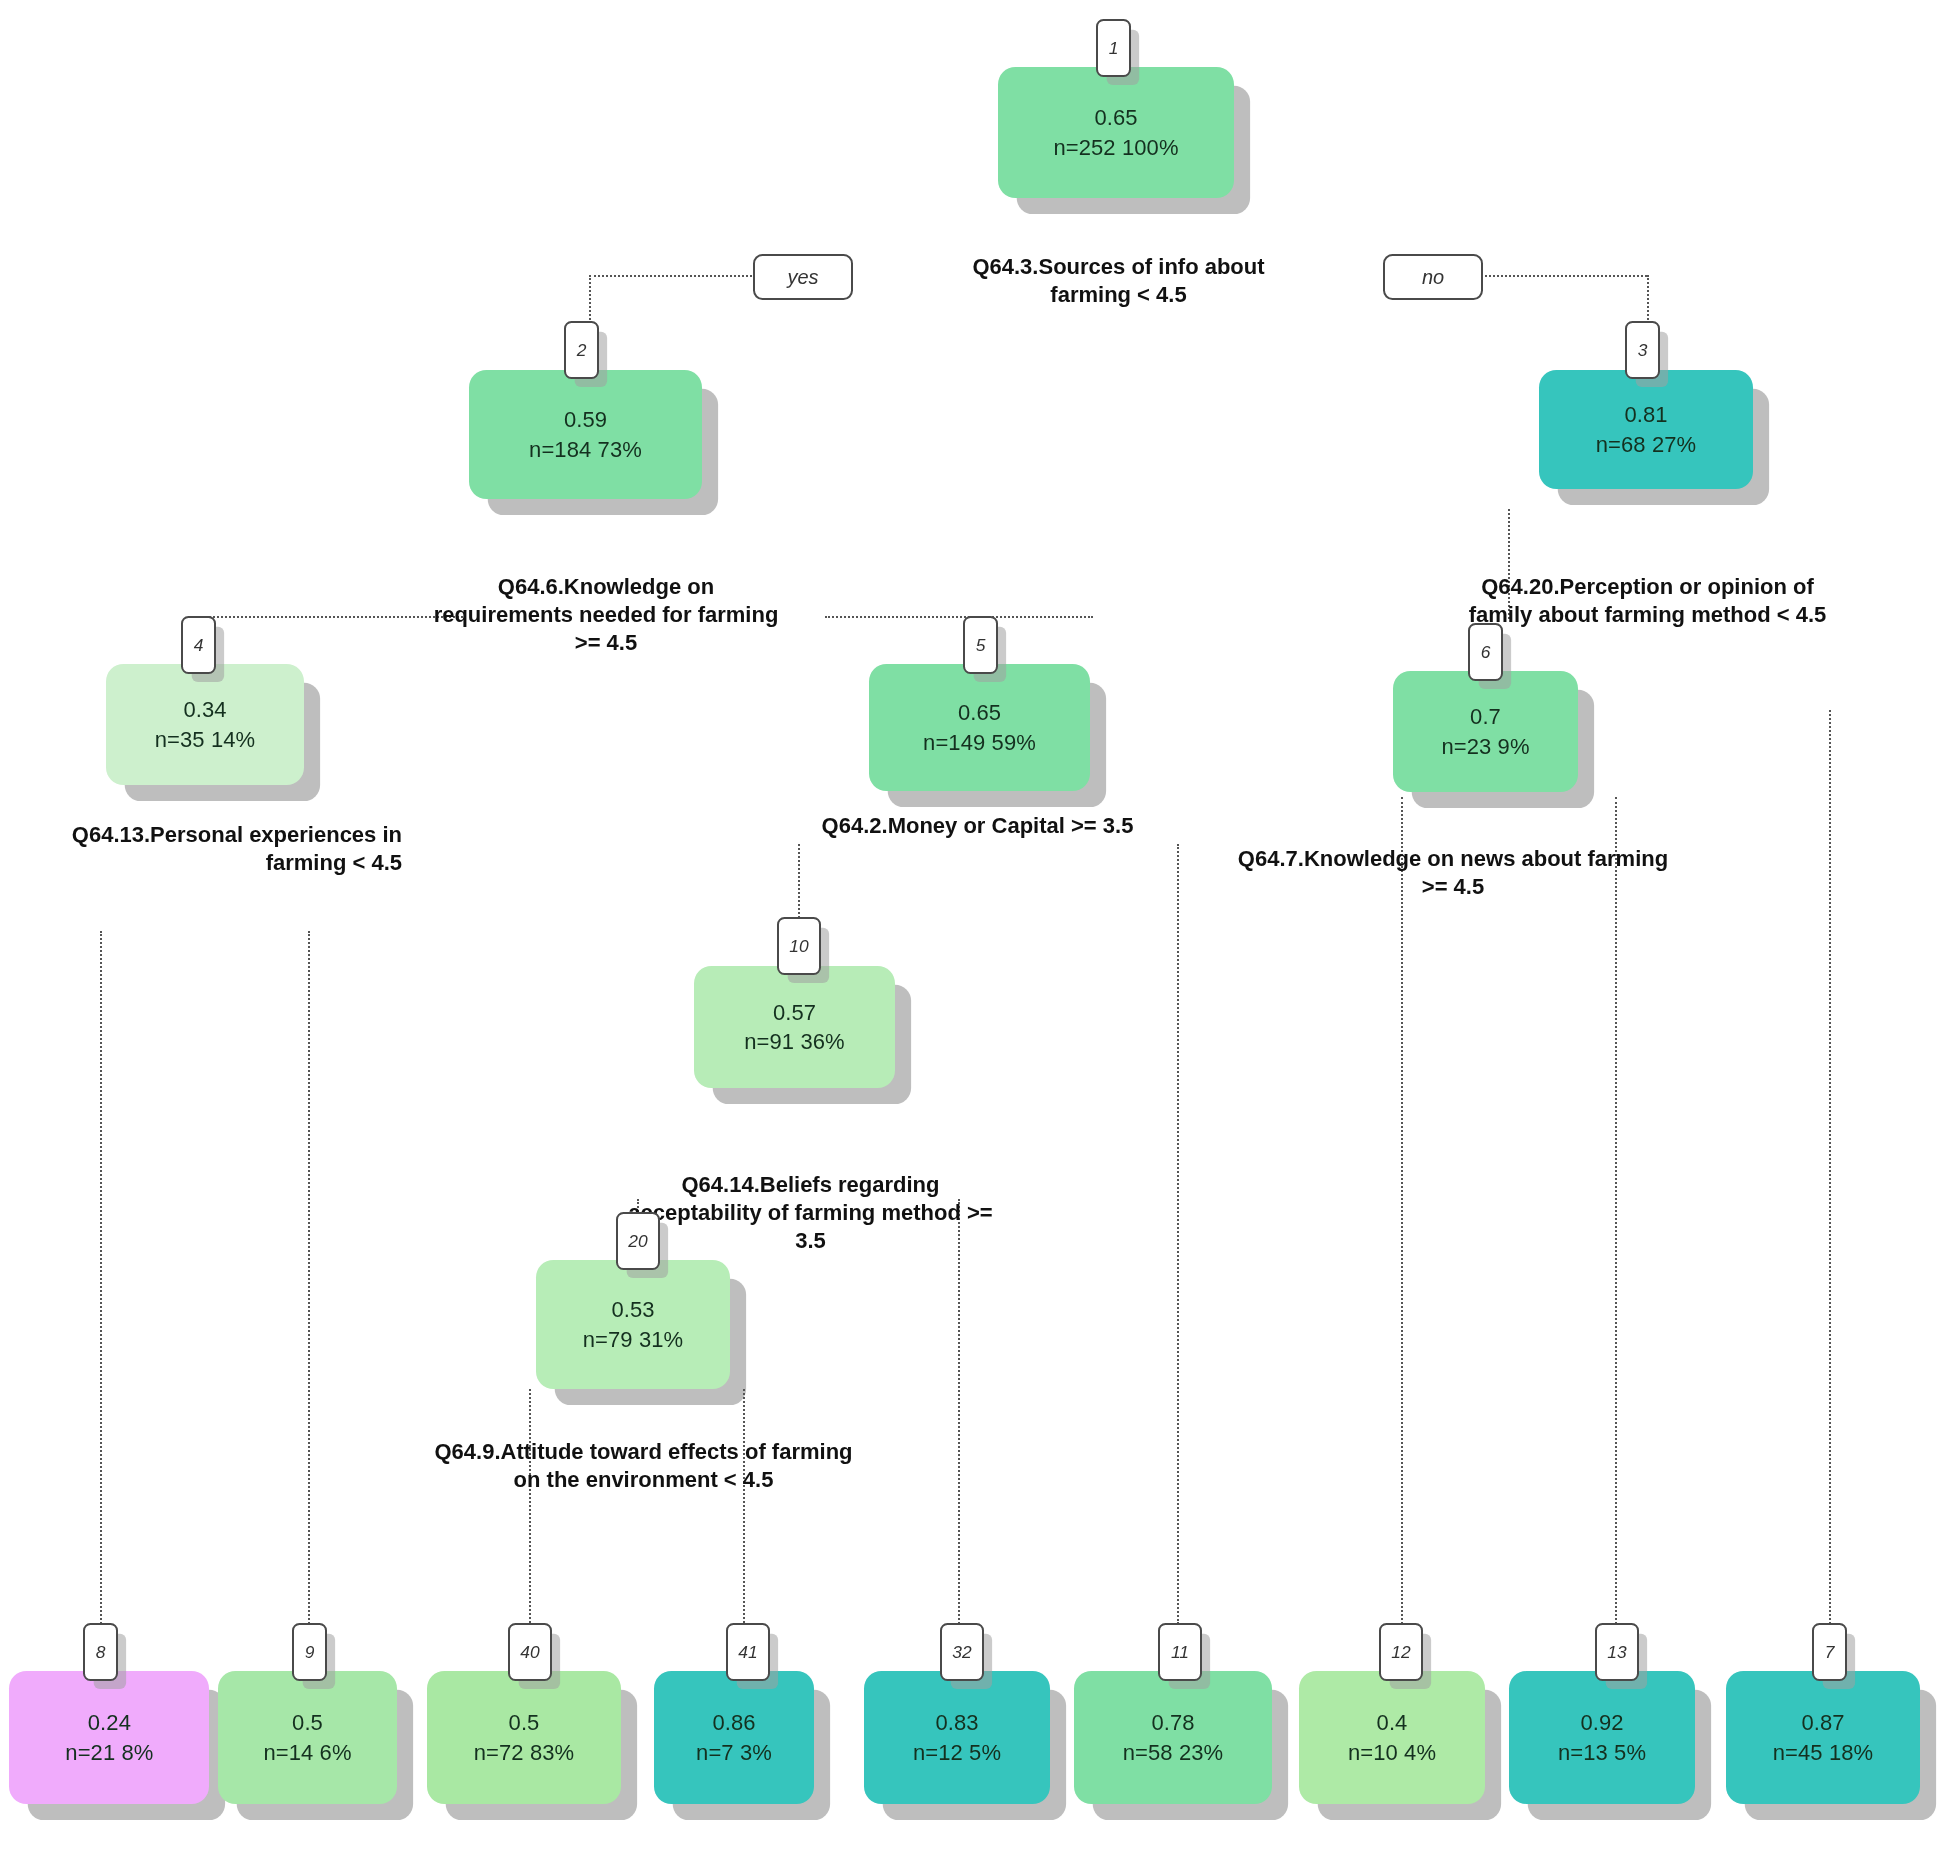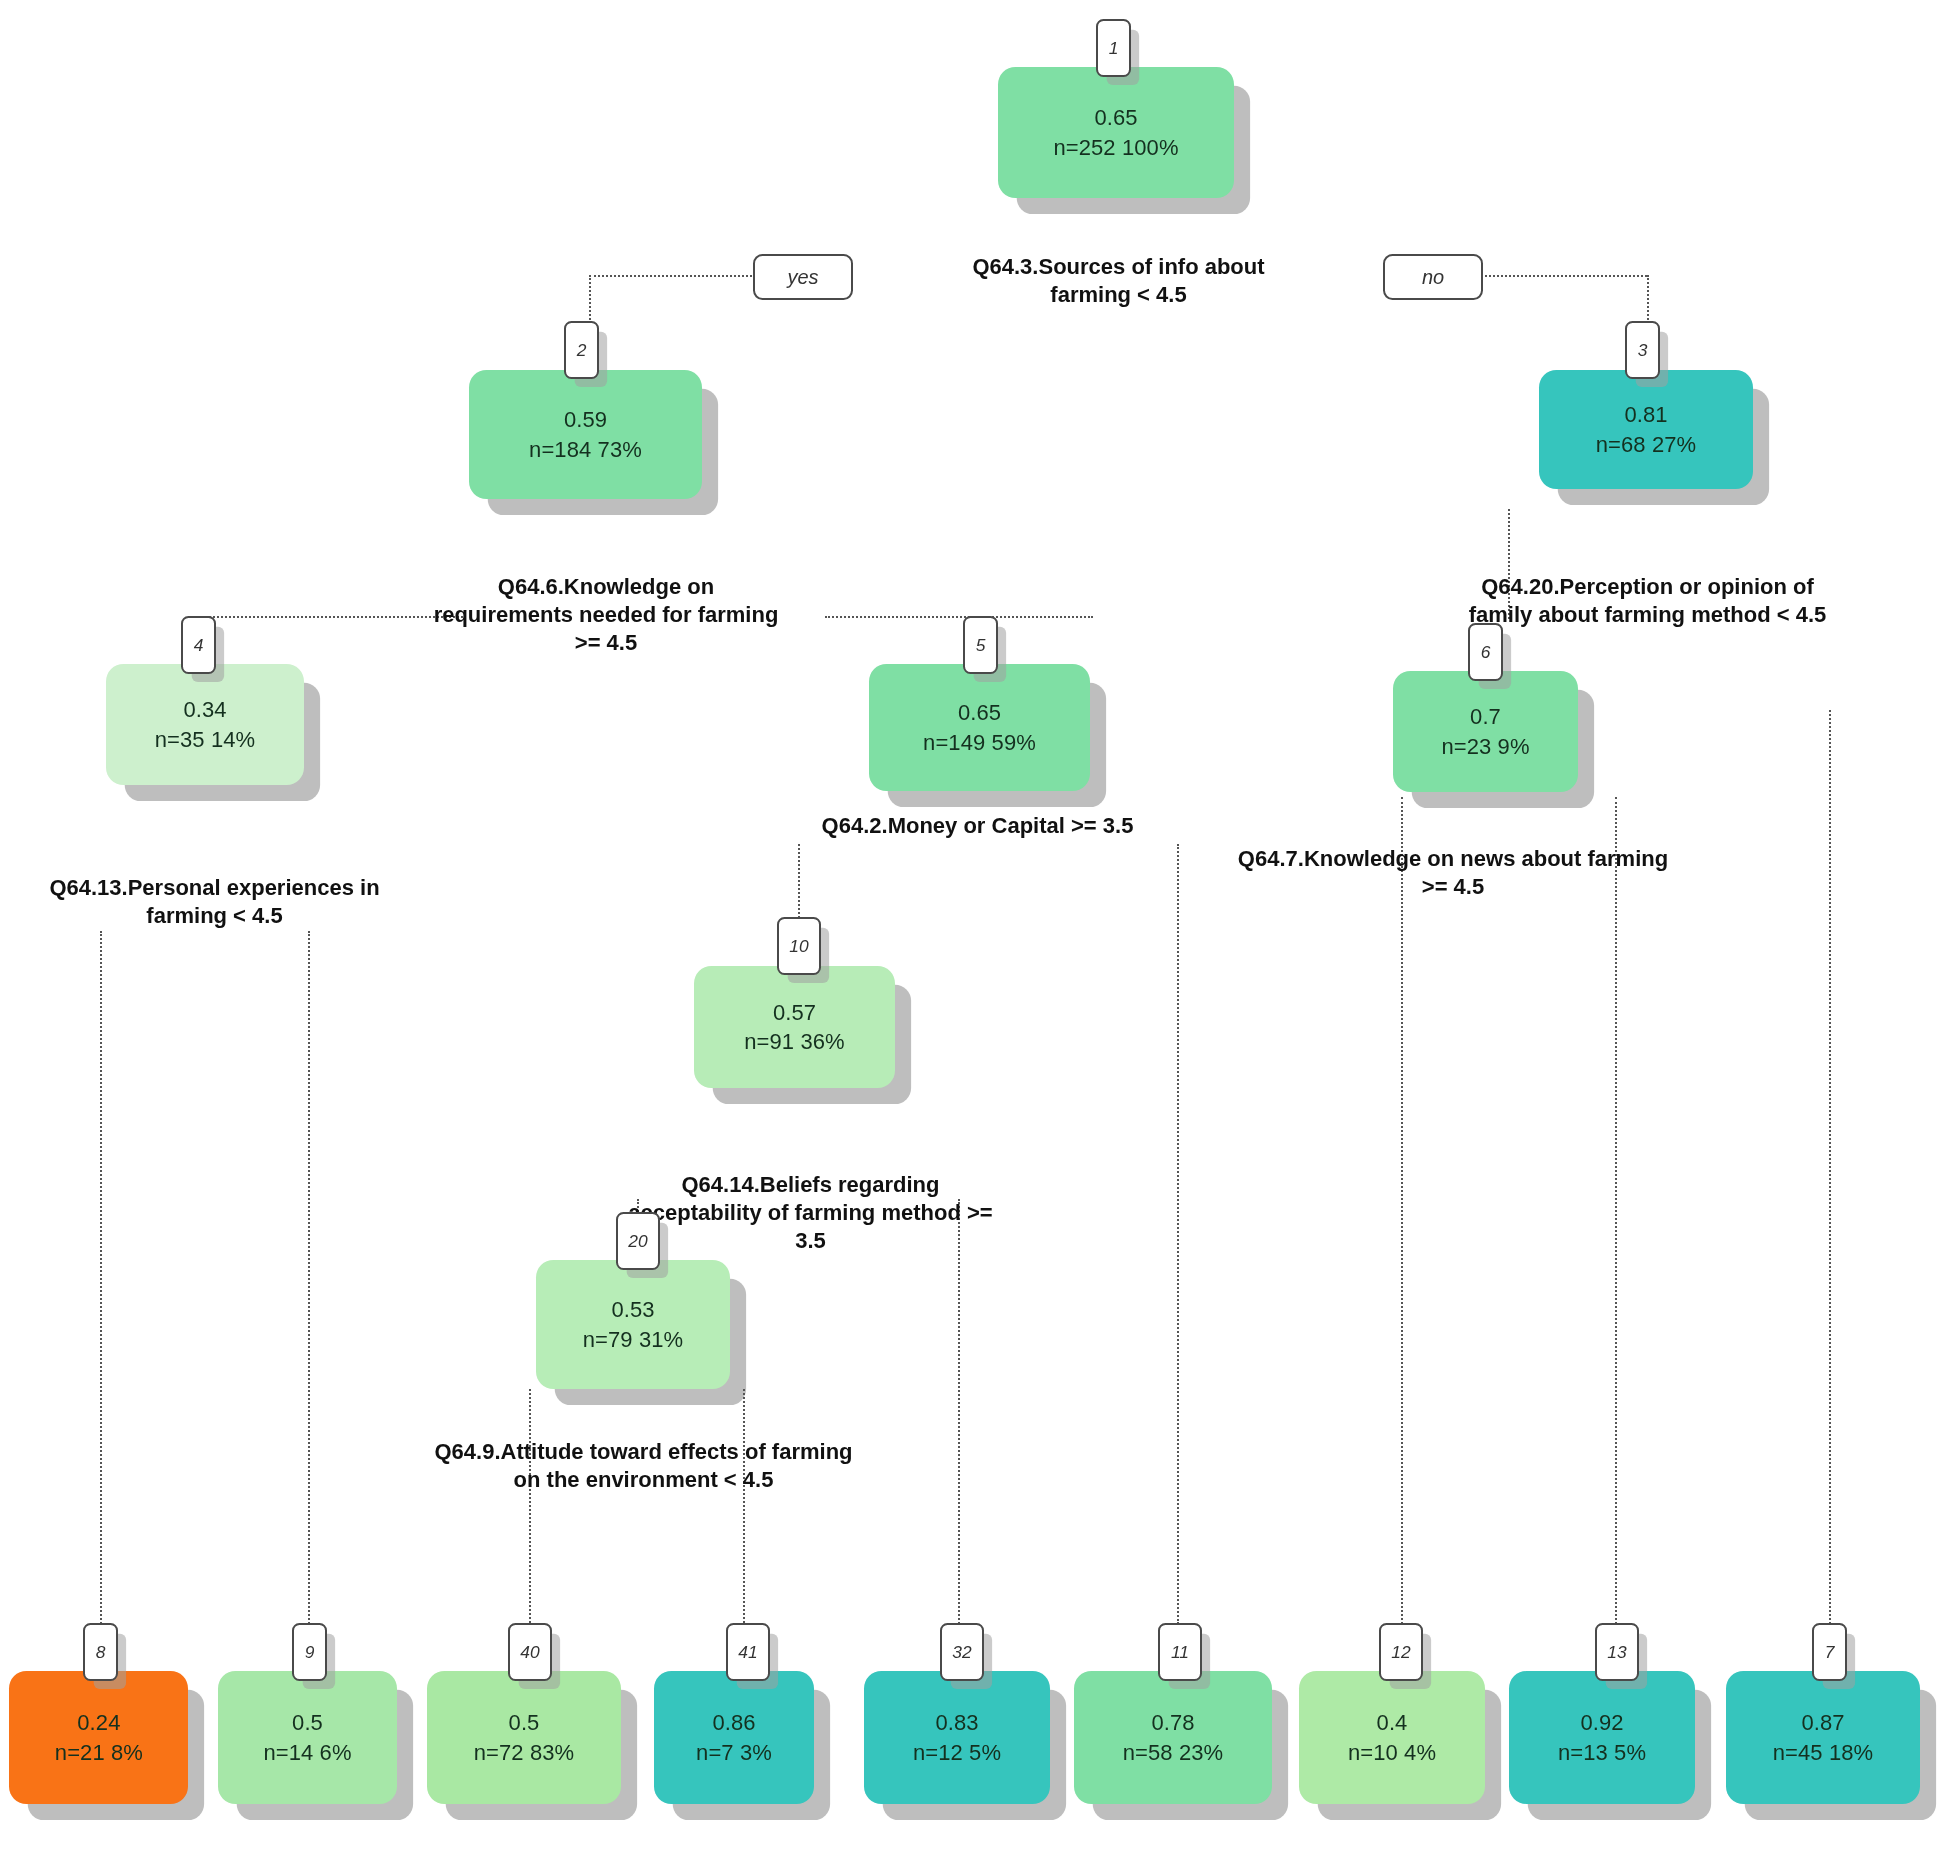--- a/index.html
+++ b/index.html
@@ -159,21 +159,21 @@
   </div>
   <div class="caption" style="left:1460px;top:573px;width:375px;">Q64.20.Perception or opinion of family about farming method &lt; 4.5</div>
 
   <div class="idtag" style="left:181px;top:616px;">
     <span>4</span>
   </div>
   <div class="node" style="left:106px;top:664px;width:198px;height:121px;background:#cdf0cd;">
     <span class="v1">0.34</span>
     <span class="v2">n=35  14%</span>
   </div>
-  <div class="caption" style="left:27px;top:874px;width:375px;">Q64.13.Personal experiences in farming &lt; 4.5</div>
+  <div class="caption" style="left:27px;top:821px;width:375px;text-align:right;">Q64.13.Personal experiences in farming &lt; 4.5</div>
 
   <div class="idtag" style="left:963px;top:616px;">
     <span>5</span>
   </div>
   <div class="node" style="left:869px;top:664px;width:221px;height:127px;background:#7fdfa4;">
     <span class="v1">0.65</span>
     <span class="v2">n=149  59%</span>
   </div>
   <div class="caption" style="left:790px;top:812px;width:375px;">Q64.2.Money or Capital &gt;= 3.5</div>
 
@@ -200,21 +200,21 @@
   </div>
   <div class="node" style="left:536px;top:1260px;width:194px;height:129px;background:#b7edb7;">
     <span class="v1">0.53</span>
     <span class="v2">n=79  31%</span>
   </div>
   <div class="caption" style="left:429px;top:1438px;width:429px;">Q64.9.Attitude toward effects of farming on the environment &lt; 4.5</div>
 
   <div class="idtag" style="left:83px;top:1623px;">
     <span>8</span>
   </div>
-  <div class="node" style="left:9.4px;top:1671px;width:179px;height:133px;background:#f97316;">
+  <div class="node" style="left:9.4px;top:1671px;width:200px;height:133px;background:#f0abfc;">
     <span class="v1">0.24</span>
     <span class="v2">n=21  8%</span>
   </div>
 
   <div class="idtag" style="left:292px;top:1623px;">
     <span>9</span>
   </div>
   <div class="node" style="left:218px;top:1671px;width:179px;height:133px;background:#a6e7a8;">
     <span class="v1">0.5</span>
     <span class="v2">n=14  6%</span>

